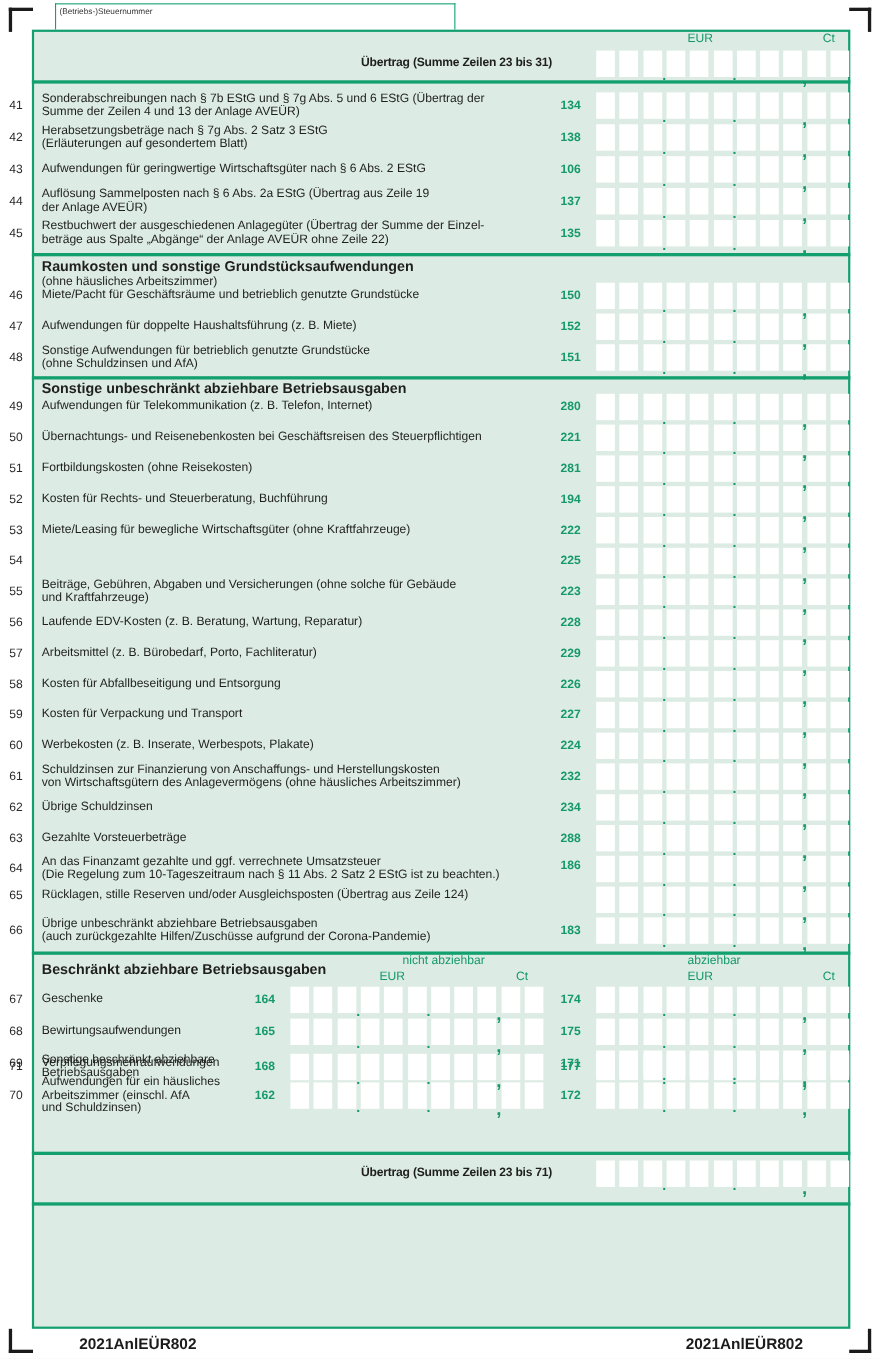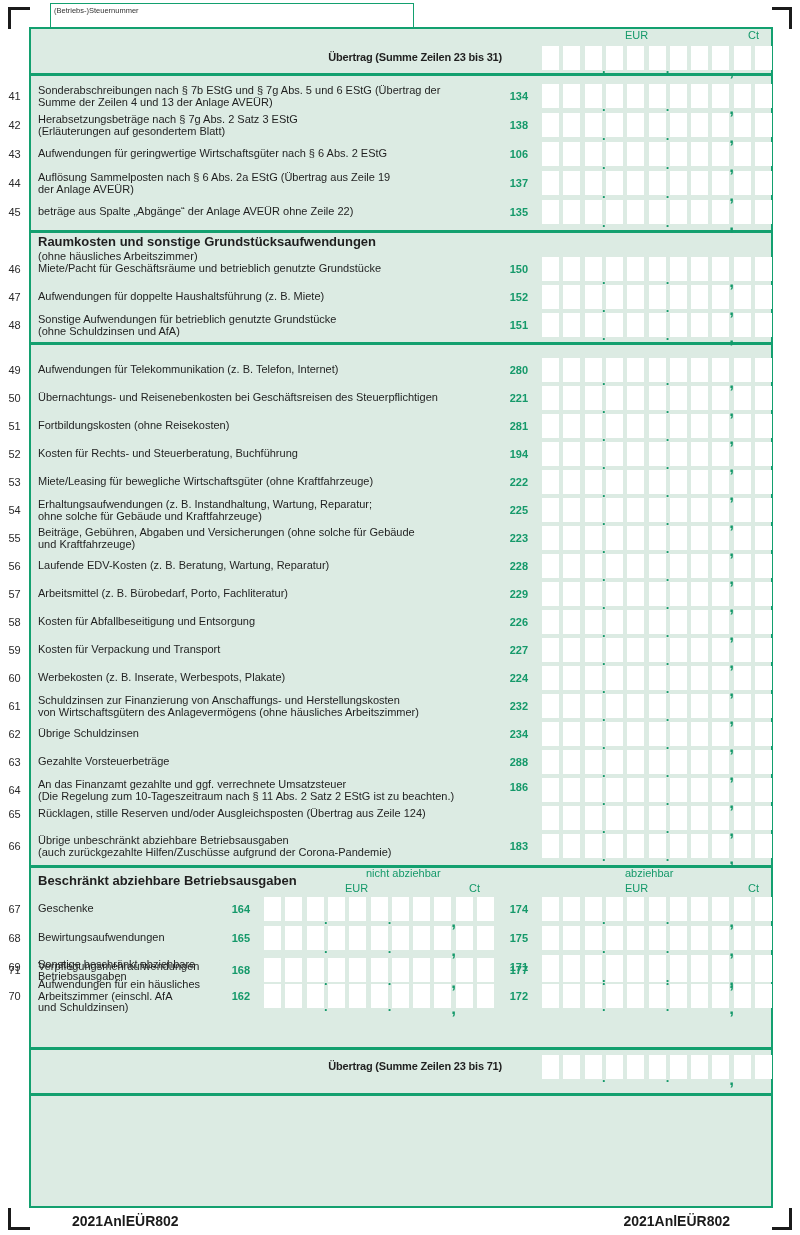--- a/index.html
+++ b/index.html
@@ -177,20 +177,21 @@
         <div class="box" style="left: 191.7px;"></div>
         <div class="box" style="left: 213px;"></div>
         <span class="sepglyph dot" style="left: 57.75px;">.</span>
         <span class="sepglyph dot" style="left: 121.65px;">.</span>
         <span class="sepglyph comma" style="left: 185.55px;">,</span>
       </div>
   </div>
   <div class="row" style="top:200px">
     <span class="num">45</span>
     <div class="label">
+        <div>Restbuchwert der ausgeschiedenen Anlagegüter (Übertrag der Summe der Einzel-</div>
         <div>beträge aus Spalte „Abgänge“ der Anlage AVEÜR ohne Zeile 22)</div>
       </div>
     <span class="code">135</span>
     <div class="digits">
         <div class="box" style="left: 0px;"></div>
         <div class="box" style="left: 21.3px;"></div>
         <div class="box" style="left: 42.6px;"></div>
         <div class="box" style="left: 63.9px;"></div>
         <div class="box" style="left: 85.2px;"></div>
         <div class="box" style="left: 106.5px;"></div>
@@ -271,20 +272,21 @@
         <div class="box" style="left: 149.1px;"></div>
         <div class="box" style="left: 170.4px;"></div>
         <div class="box" style="left: 191.7px;"></div>
         <div class="box" style="left: 213px;"></div>
         <span class="sepglyph dot" style="left: 57.75px;">.</span>
         <span class="sepglyph dot" style="left: 121.65px;">.</span>
         <span class="sepglyph comma" style="left: 185.55px;">,</span>
       </div>
   </div>
 
+  <div class="sec-title" style="top:345px">Sonstige unbeschränkt abziehbare Betriebsausgaben</div>
 
   <div class="row" style="top:358px">
     <span class="num">49</span>
     <div class="label">
         <div>Aufwendungen für Telekommunikation (z. B. Telefon, Internet)</div>
       </div>
     <span class="code">280</span>
     <div class="digits">
         <div class="box" style="left: 0px;"></div>
         <div class="box" style="left: 21.3px;"></div>
@@ -389,24 +391,20 @@
         <div class="box" style="left: 170.4px;"></div>
         <div class="box" style="left: 191.7px;"></div>
         <div class="box" style="left: 213px;"></div>
         <span class="sepglyph dot" style="left: 57.75px;">.</span>
         <span class="sepglyph dot" style="left: 121.65px;">.</span>
         <span class="sepglyph comma" style="left: 185.55px;">,</span>
       </div>
   </div>
   <div class="row" style="top:498px">
     <span class="num">54</span>
-    <div class="label">
-        <div>Erhaltungsaufwendungen (z. B. Instandhaltung, Wartung, Reparatur;</div>
-        <div>ohne solche für Gebäude und Kraftfahrzeuge)</div>
-      </div>
     <span class="code">225</span>
     <div class="digits">
         <div class="box" style="left: 0px;"></div>
         <div class="box" style="left: 21.3px;"></div>
         <div class="box" style="left: 42.6px;"></div>
         <div class="box" style="left: 63.9px;"></div>
         <div class="box" style="left: 85.2px;"></div>
         <div class="box" style="left: 106.5px;"></div>
         <div class="box" style="left: 127.8px;"></div>
         <div class="box" style="left: 149.1px;"></div>

